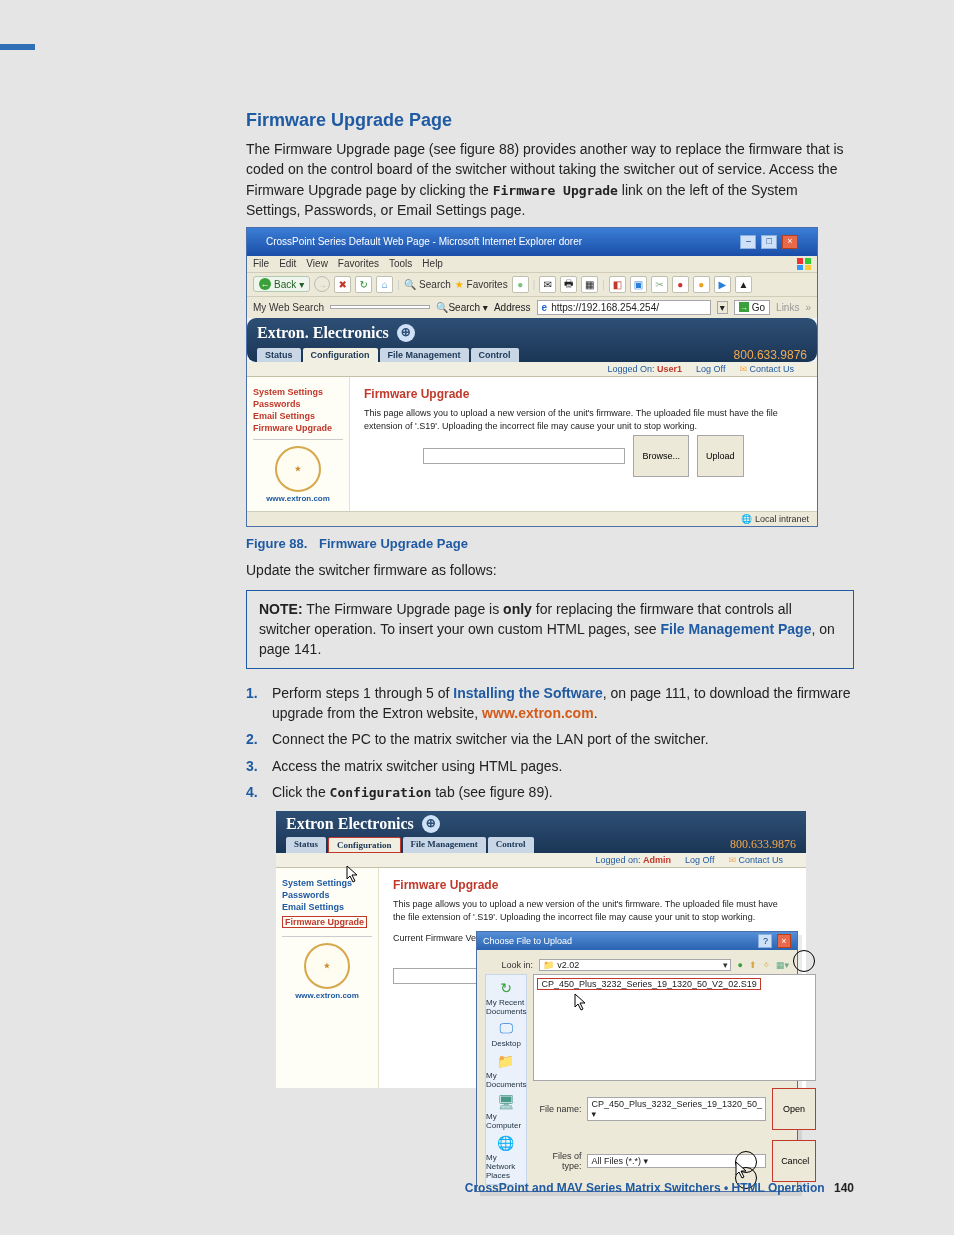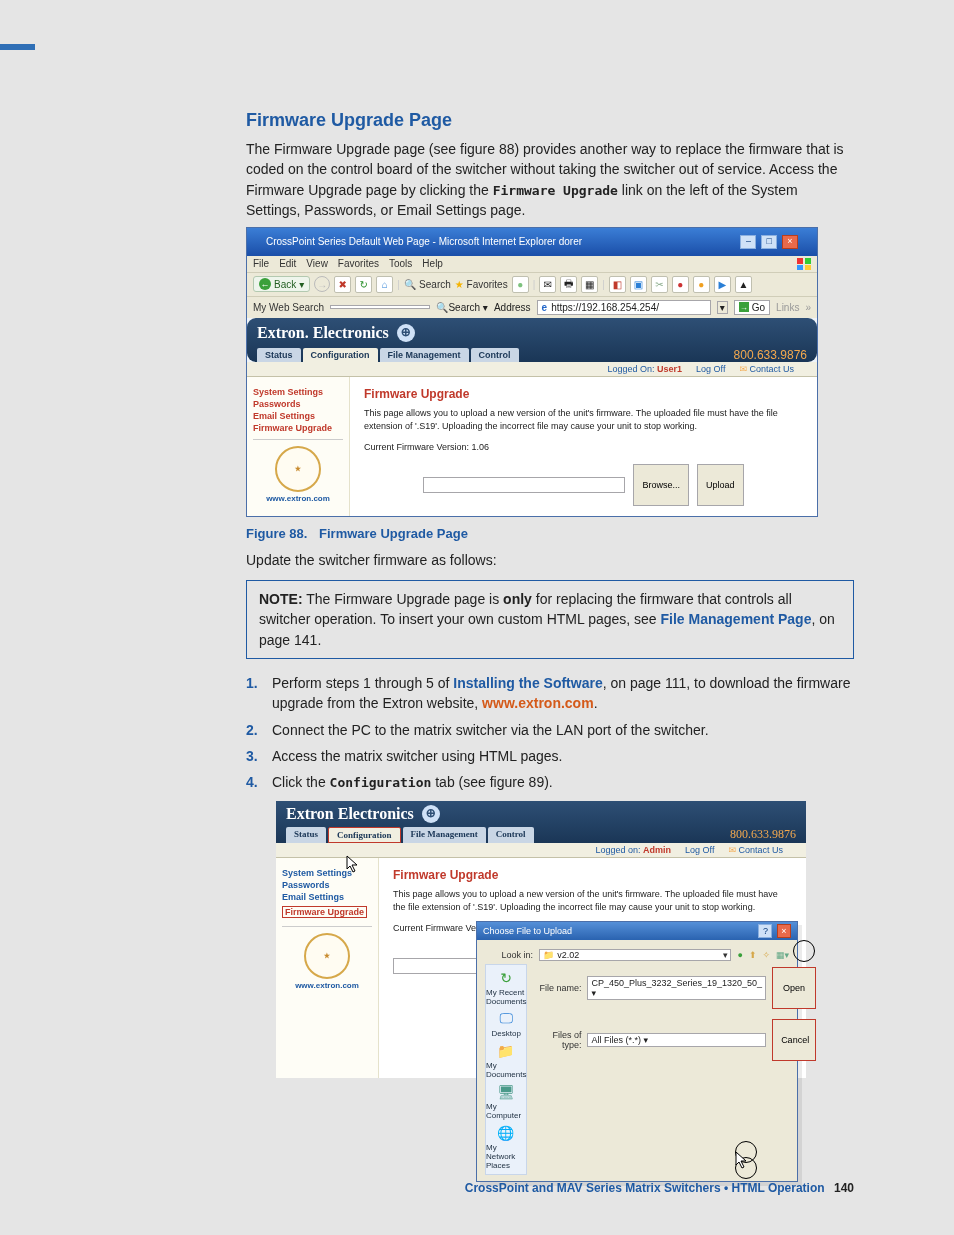--- a/index.html
+++ b/index.html
@@ -386,27 +386,30 @@
           <span class="lnk">Passwords</span>
           <span class="lnk">Email Settings</span>
           <span class="lnk">Firmware Upgrade</span>
           <div class="hr"></div>
           <div class="badge">★</div>
           <span class="url">www.extron.com</span>
         </div>
         <div class="main-pane">
           <h4>Firmware Upgrade</h4>
           <p class="desc">This page allows you to upload a new version of the unit's firmware. The uploaded file must have the file extension of '.S19'. Uploading the incorrect file may cause your unit to stop working.</p>
-          <p class="ver">Current Firmware Version: 1.06</p>
           <div class="upload-row">
             <span class="txtbox"></span>
             <button class="btn-sm">Browse...</button>
             <button class="btn-sm">Upload</button>
           </div>
         </div>
+      </div>
+      <div class="statusbar">
+        <span class="lic">🌐</span>
+        <span>Local intranet</span>
       </div>
     </div>
 
     <p class="fig-caption">
       <span class="fig-label">Figure 88.</span>
       <span>Firmware Upgrade Page</span>
     </p>
 
     <p>Update the switcher firmware as follows:</p>
 
@@ -523,20 +526,28 @@
               <div class="pi">
                   <span class="ic" style="color:#4a9a8a;">🖥</span>
                   <span>My Computer</span>
                 </div>
               <div class="pi">
                   <span class="ic" style="color:#2a7fd6;">🌐</span>
                   <span>My Network Places</span>
                 </div>
             </div>
             <div style="flex:1;display:flex;flex-direction:column;gap:4px;">
+              <div class="listarea">
+                <span class="file">CP_450_Plus_3232_Series_19_1320_50_V2_02.S19</span>
+                <div class="cursor" style="top:18px;left:40px;position:absolute;">
+                  <svg viewBox="0 0 14 18">
+                      <path d="M1 1 L1 14 L4 11 L7 17 L9 16 L6 10 L11 10 Z" fill="#fff" stroke="#000" stroke-width="1"></path>
+                    </svg>
+                </div>
+              </div>
               <div class="dlg-row">
                 <span class="lab">File name:</span>
                 <span class="dlg-input"><span>CP_450_Plus_3232_Series_19_1320_50_</span> ▾</span>
                 <div class="dlg-btn-col">
                   <button class="btn-sm">Open</button>
                 </div>
               </div>
               <div class="dlg-row">
                 <span class="lab">Files of type:</span>
                 <span class="dlg-input"><span>All Files (*.*)</span> ▾</span>

